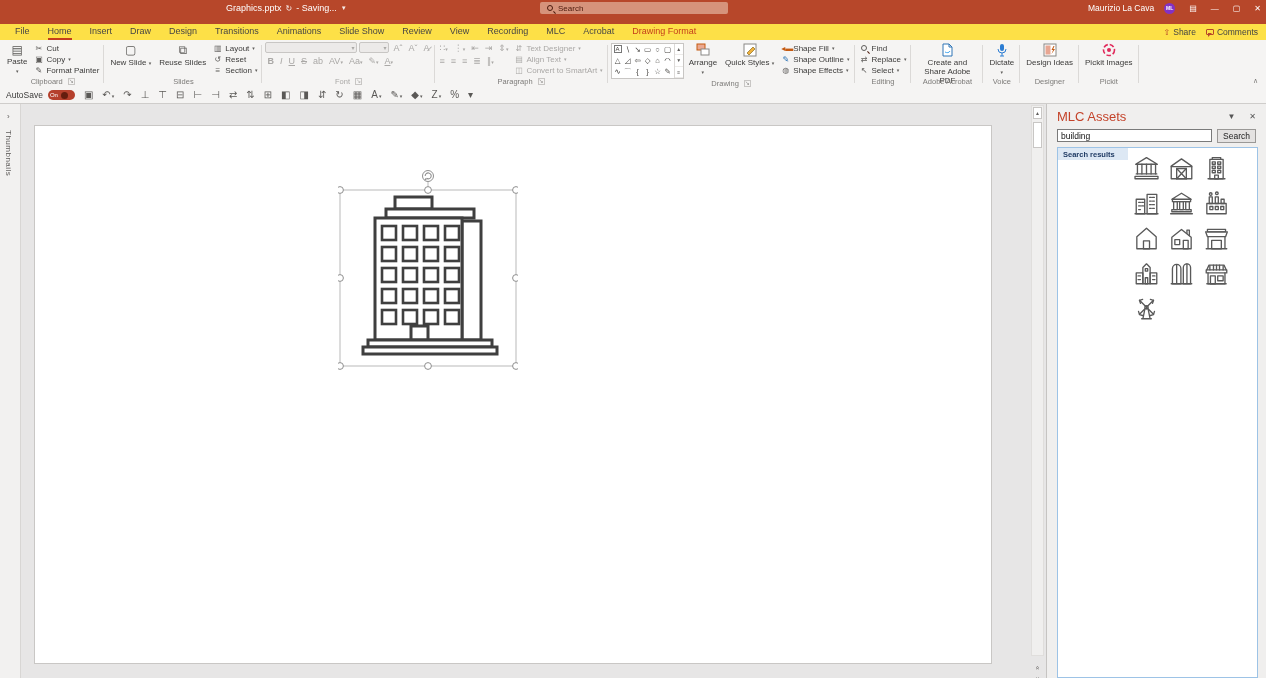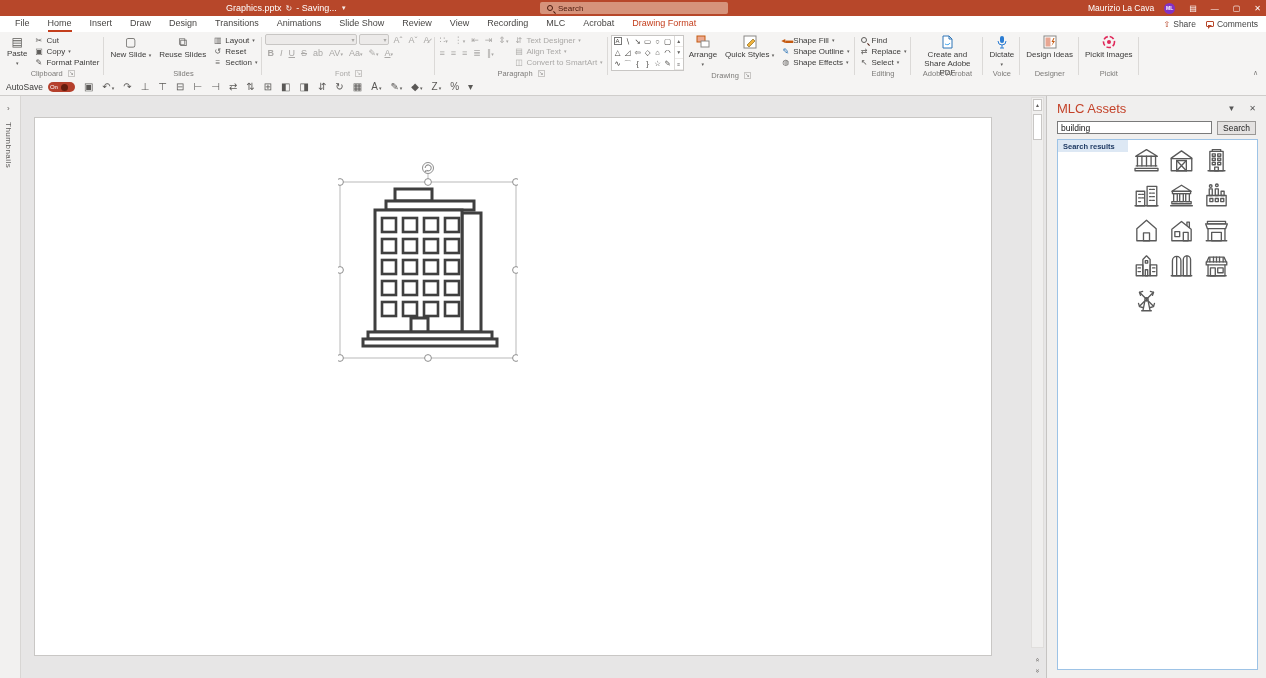--- a/index.html
+++ b/index.html
@@ -1,35 +1,35 @@
 <!DOCTYPE html>
 <html><head>
 <meta charset="utf-8">
 <style>
   * { margin:0; padding:0; box-sizing:border-box; }
   html,body { width:1266px; height:678px; overflow:hidden; background:#e7e6e6;
     font-family:"Liberation Sans", sans-serif; -webkit-font-smoothing:antialiased; }
   input,button { font-family:"Liberation Sans", sans-serif; }
 
   
-  .titlebar { height:16px; background:#b7472a; position:relative; color:#fff; font-size:9px; }
+  .titlebar { height:24px; background:#b7472a; position:relative; color:#fff; font-size:9px; }
   .tb-title { position:absolute; left:226px; top:0; height:16px; display:flex; align-items:center; gap:4px; white-space:nowrap; }
   .tb-sync { font-size:8px; opacity:.9; }
   .tb-caret { font-size:6px; opacity:.9; }
   .tb-search { position:absolute; left:540px; top:2px; width:188px; height:12px; background:#d6937b; border-radius:2px;
     display:flex; align-items:center; gap:5px; padding-left:7px; color:#4b1a0c; font-size:8px; }
   .mag { width:6px; height:6px; border:1px solid #4b1a0c; border-radius:50%; position:relative; display:inline-block; }
   .mag::after { content:""; position:absolute; width:3px; height:1px; background:#4b1a0c; transform:rotate(45deg); left:5px; top:6px; }
   .tb-right { position:absolute; right:5px; top:0; height:16px; display:flex; align-items:center; gap:10px;margin-left:11px; }
   .avatar { width:11px; height:11px; border-radius:50%; background:#8331c4; color:#fff; font-size:5px; font-weight:bold;
     display:flex; align-items:center; justify-content:center; }
   .winbtns { display:flex; gap:14px; font-size:8px; margin-left:4px; }
 
   
-  .tabrow { height:16px; background:#ffffff; display:flex; align-items:center; font-size:9px; color:#484644; padding-left:6px; position:relative; }
+  .tabrow { height:16px; background:#fde047; display:flex; align-items:center; font-size:9px; color:#484644; padding-left:6px; position:relative; }
   .tab { padding:0 9px; height:16px; line-height:15px; position:relative; cursor:default; white-space:nowrap; }
   .tab.active::after { content:""; position:absolute; left:9px; right:9px; bottom:0; height:2px; background:#c43e1c; }
   .tab.contextual { color:#c43e1c; }
   .tabrow-right { position:absolute; right:8px; top:0; height:16px; display:flex; align-items:center; gap:10px; font-size:8.5px; color:#444; }
   .pill-btn { display:flex; align-items:center; gap:3px; }
   .share-glyph { font-size:8px; color:#b7472a; }
   .bubble { width:8px; height:6px; border:1px solid #b7472a; border-radius:1px; position:relative; display:inline-block; }
   .bubble::after { content:""; position:absolute; left:1px; bottom:-3px; border:2px solid transparent; border-top-color:#b7472a; border-left-color:#b7472a; }
 
   

